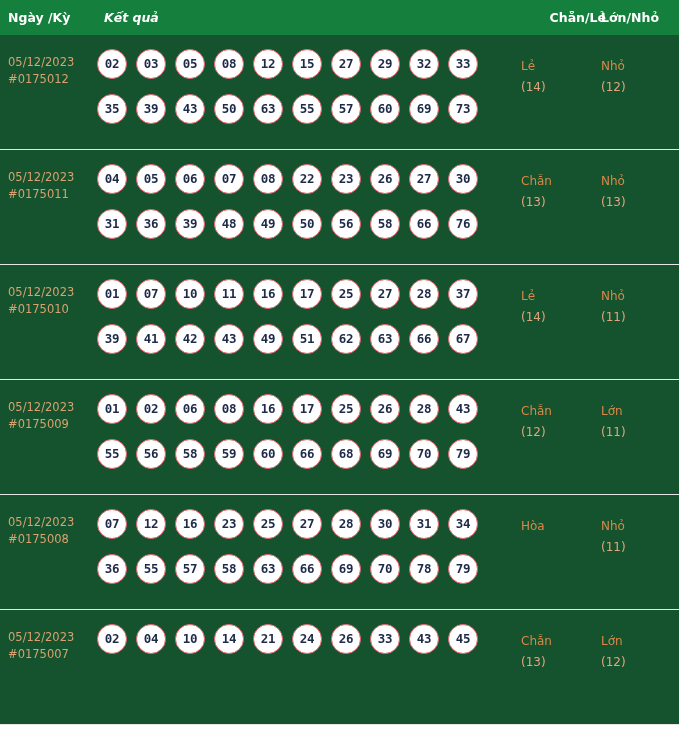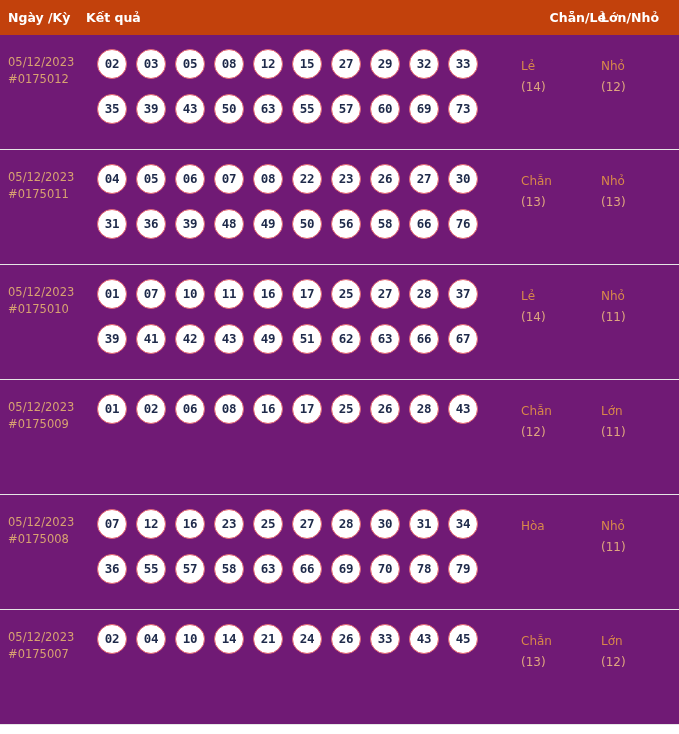--- a/index.html
+++ b/index.html
@@ -18,43 +18,43 @@
 
   .lottery-table {
     width: 679px;
     background: #ffffff;
   }
 
   
   .table-header {
     position: relative;
     height: 35px;
-    background: #c2410c;
+    background: #15803d;
     color: #ffffff;
     font-size: 12.5px;
     font-weight: bold;
   }
   .th {
     position: absolute;
     top: 0;
     height: 35px;
     line-height: 35px;
     white-space: nowrap;
   }
   .th-date   { left: 8px; }
-  .th-result { left: 86px; }
+  .th-result { left: 104px; font-style: italic; }
   .th-oddeven{ left: 534px; width: 72px; text-align: right; }
   .th-bigsmall{ left: 601px; width: 72px; text-align: left; }
 
   
   .row {
     position: relative;
     height: 115px;
     border-bottom: 1px solid #e6e6e6;
-    background: #701a75;
+    background: #14532d;
   }
   .row:first-of-type { border-top: 0; }
 
   .cell-date {
     position: absolute;
     left: 8px;
     top: 19px;
     width: 88px;
     font-size: 11.5px;
     line-height: 17px;
@@ -174,20 +174,21 @@
           <span class="stat-count">(11)</span>
         </div>
       </div>
       <div class="row">
         <div class="cell-date">
           <span class="date-line">05/12/2023</span>
           <span class="issue-line">#0175009</span>
         </div>
         <div class="cell-result">
           <div class="ball-row"><span class="ball">01</span><span class="ball">02</span><span class="ball">06</span><span class="ball">08</span><span class="ball">16</span><span class="ball">17</span><span class="ball">25</span><span class="ball">26</span><span class="ball">28</span><span class="ball">43</span></div>
+          <div class="ball-row"><span class="ball">55</span><span class="ball">56</span><span class="ball">58</span><span class="ball">59</span><span class="ball">60</span><span class="ball">66</span><span class="ball">68</span><span class="ball">69</span><span class="ball">70</span><span class="ball">79</span></div>
         </div>
         <div class="cell-stat cell-oddeven">
           <span class="stat-label">Chẵn</span>
           <span class="stat-count">(12)</span>
         </div>
         <div class="cell-stat cell-bigsmall">
           <span class="stat-label">Lớn</span>
           <span class="stat-count">(11)</span>
         </div>
       </div>

